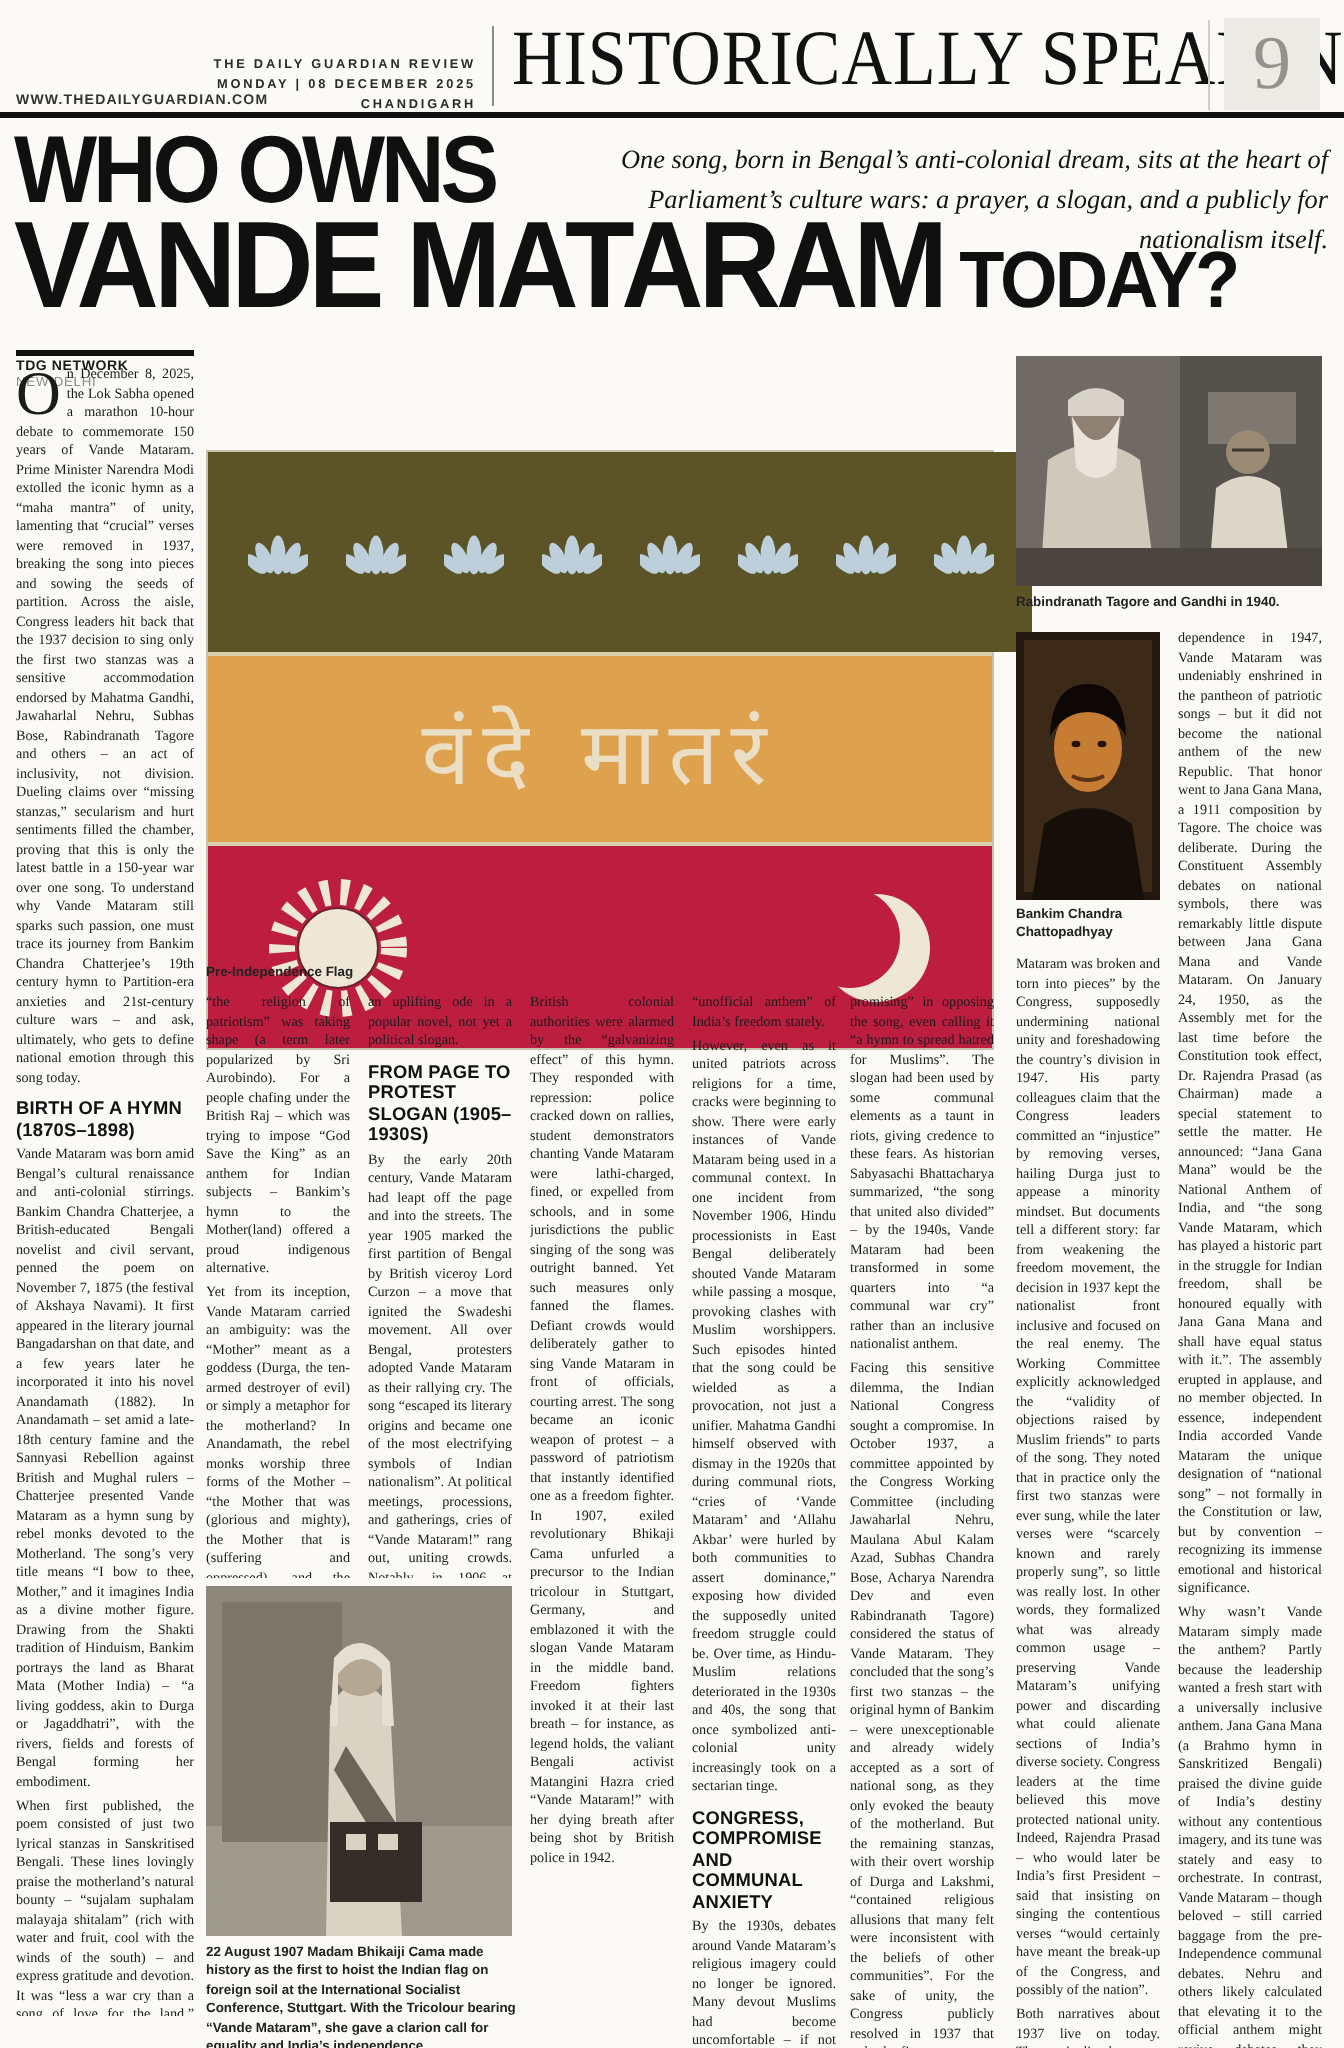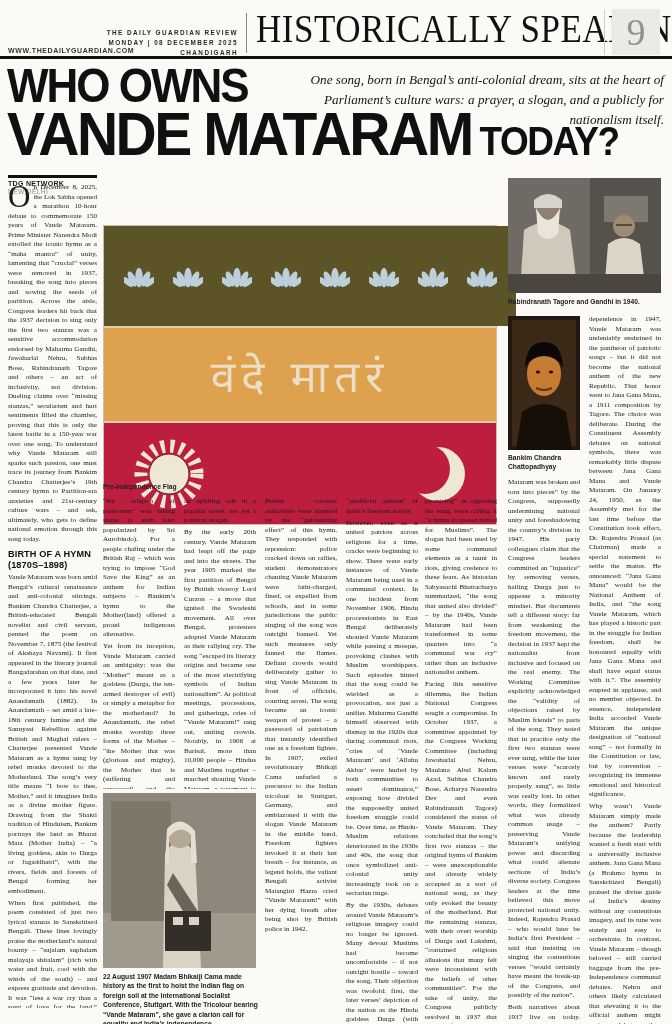--- a/index.html
+++ b/index.html
@@ -177,28 +177,30 @@
     </div>
   </div>
   <div class="abs cap" style="left:103px;top:482px;width:200px;">Pre-Independence Flag</div>
 
   <div class="abs col" style="left:103px;top:497px;width:72px;height:292px;font-family:Liberation Serif, serif;">
       <p class="para">“the religion of patriotism” was taking shape (a term later popularized by Sri Aurobindo). For a people chafing under the British Raj – which was trying to impose “God Save the King” as an anthem for Indian subjects – Bankim’s hymn to the Mother(land) offered a proud indigenous alternative.</p>
       <p class="para">Yet from its inception, Vande Mataram carried an ambiguity: was the “Mother” meant as a goddess (Durga, the ten-armed destroyer of evil) or simply a metaphor for the motherland? In Anandamath, the rebel monks worship three forms of the Mother – “the Mother that was (glorious and mighty), the Mother that is (suffering and oppressed), and the Mother that will be (resurgent in the future)”. This allegory, while powerfully nationalistic, drew on Hindu iconography. Bankim himself later expanded the poem to six stanzas, introducing explicitly religious imagery of a sword-wielding Durga vanquishing foes. These later verses, included in the novel, would decades later become the crux of a controversy – but in the late 19th century, Vande Mataram was simply</p>
     </div>
   <div class="abs col" style="left:184px;top:497px;width:72px;height:292px;">
       <p class="para">an uplifting ode in a popular novel, not yet a political slogan.</p>
+      <h3 class="sechead">FROM PAGE TO PROTEST SLOGAN (1905–1930S)</h3>
       <p class="para">By the early 20th century, Vande Mataram had leapt off the page and into the streets. The year 1905 marked the first partition of Bengal by British viceroy Lord Curzon – a move that ignited the Swadeshi movement. All over Bengal, protesters adopted Vande Mataram as their rallying cry. The song “escaped its literary origins and became one of the most electrifying symbols of Indian nationalism”. At political meetings, processions, and gatherings, cries of “Vande Mataram!” rang out, uniting crowds. Notably, in 1906 at Barisal, more than 10,000 people – Hindus and Muslims together – marched shouting Vande Mataram, a testament to the song’s early cross-communal appeal. Indian National Congress conventions had already embraced the song: Rabindranath Tagore first sang Vande Mataram (set to his own tune) at the 1896 Congress</p>
     </div>
   <div class="abs col" style="left:265px;top:497px;width:72px;height:527px;">
       <p class="para">British colonial authorities were alarmed by the “galvanizing effect” of this hymn. They responded with repression: police cracked down on rallies, student demonstrators chanting Vande Mataram were lathi-charged, fined, or expelled from schools, and in some jurisdictions the public singing of the song was outright banned. Yet such measures only fanned the flames. Defiant crowds would deliberately gather to sing Vande Mataram in front of officials, courting arrest. The song became an iconic weapon of protest – a password of patriotism that instantly identified one as a freedom fighter. In 1907, exiled revolutionary Bhikaji Cama unfurled a precursor to the Indian tricolour in Stuttgart, Germany, and emblazoned it with the slogan Vande Mataram in the middle band. Freedom fighters invoked it at their last breath – for instance, as legend holds, the valiant Bengali activist Matangini Hazra cried “Vande Mataram!” with her dying breath after being shot by British police in 1942.</p>
     </div>
   <div class="abs col" style="left:346px;top:497px;width:72px;height:527px;">
       <p class="para">“unofficial anthem” of India’s freedom stately.</p>
       <p class="para">However, even as it united patriots across religions for a time, cracks were beginning to show. There were early instances of Vande Mataram being used in a communal context. In one incident from November 1906, Hindu processionists in East Bengal deliberately shouted Vande Mataram while passing a mosque, provoking clashes with Muslim worshippers. Such episodes hinted that the song could be wielded as a provocation, not just a unifier. Mahatma Gandhi himself observed with dismay in the 1920s that during communal riots, “cries of ‘Vande Mataram’ and ‘Allahu Akbar’ were hurled by both communities to assert dominance,” exposing how divided the supposedly united freedom struggle could be. Over time, as Hindu-Muslim relations deteriorated in the 1930s and 40s, the song that once symbolized anti-colonial unity increasingly took on a sectarian tinge.</p>
+      <h3 class="sechead">CONGRESS, COMPROMISE AND COMMUNAL ANXIETY</h3>
       <p class="para">By the 1930s, debates around Vande Mataram’s religious imagery could no longer be ignored. Many devout Muslims had become uncomfortable – if not outright hostile – toward the song. Their objection was twofold: first, the later verses’ depiction of the nation as the Hindu goddess Durga (with verses like “Thou art Durga, ten-armed...”) conflicted with Islamic monotheism; second, Anandamath’s plot featuring Hindu monks battling Muslim rulers made the slogan sound, to Muslim ears, like a cry against fellow Indians rather than just the British. By the 1920s, incidents abounded: for example, when Congress elected a Muslim president (Maulana Mohammed Ali) in 1923, he refused to stay in a meeting where Vande Mataram was sung, walking out in protest. Muhammad Ali Jinnah and the All-India Muslim League grew increasingly “uncom-</p>
     </div>
   <div class="abs col" style="left:425px;top:497px;width:72px;height:527px;">
       <p class="para">promising” in opposing the song, even calling it “a hymn to spread hatred for Muslims”. The slogan had been used by some communal elements as a taunt in riots, giving credence to these fears. As historian Sabyasachi Bhattacharya summarized, “the song that united also divided” – by the 1940s, Vande Mataram had been transformed in some quarters into “a communal war cry” rather than an inclusive nationalist anthem.</p>
       <p class="para">Facing this sensitive dilemma, the Indian National Congress sought a compromise. In October 1937, a committee appointed by the Congress Working Committee (including Jawaharlal Nehru, Maulana Abul Kalam Azad, Subhas Chandra Bose, Acharya Narendra Dev and even Rabindranath Tagore) considered the status of Vande Mataram. They concluded that the song’s first two stanzas – the original hymn of Bankim – were unexceptionable and already widely accepted as a sort of national song, as they only evoked the beauty of the motherland. But the remaining stanzas, with their overt worship of Durga and Lakshmi, “contained religious allusions that many felt were inconsistent with the beliefs of other communities”. For the sake of unity, the Congress publicly resolved in 1937 that only the first two stanzas of Vande Mataram would be sung at national gatherings, and that anyone objecting even to those was free to sing another “unobjectionable song” instead. This was no secret bowdlerisation – it was openly announced and explained as respecting minority sentiments. Even Tagore (revered by all communities) had recommended using the shorter version to avoid discord. Mahatma Gandhi gave his blessing to the compromise, emphasizing that Vande Mataram should not be forced on anyone if it caused pain.</p>
     </div>
 
   <div class="abs photo-frame" style="left:103px;top:793px;width:153px;height:175px;">
     <svg width="153" height="175" viewBox="0 0 153 175" preserveAspectRatio="none">
       <rect width="153" height="175" fill="#8d887b"></rect>

